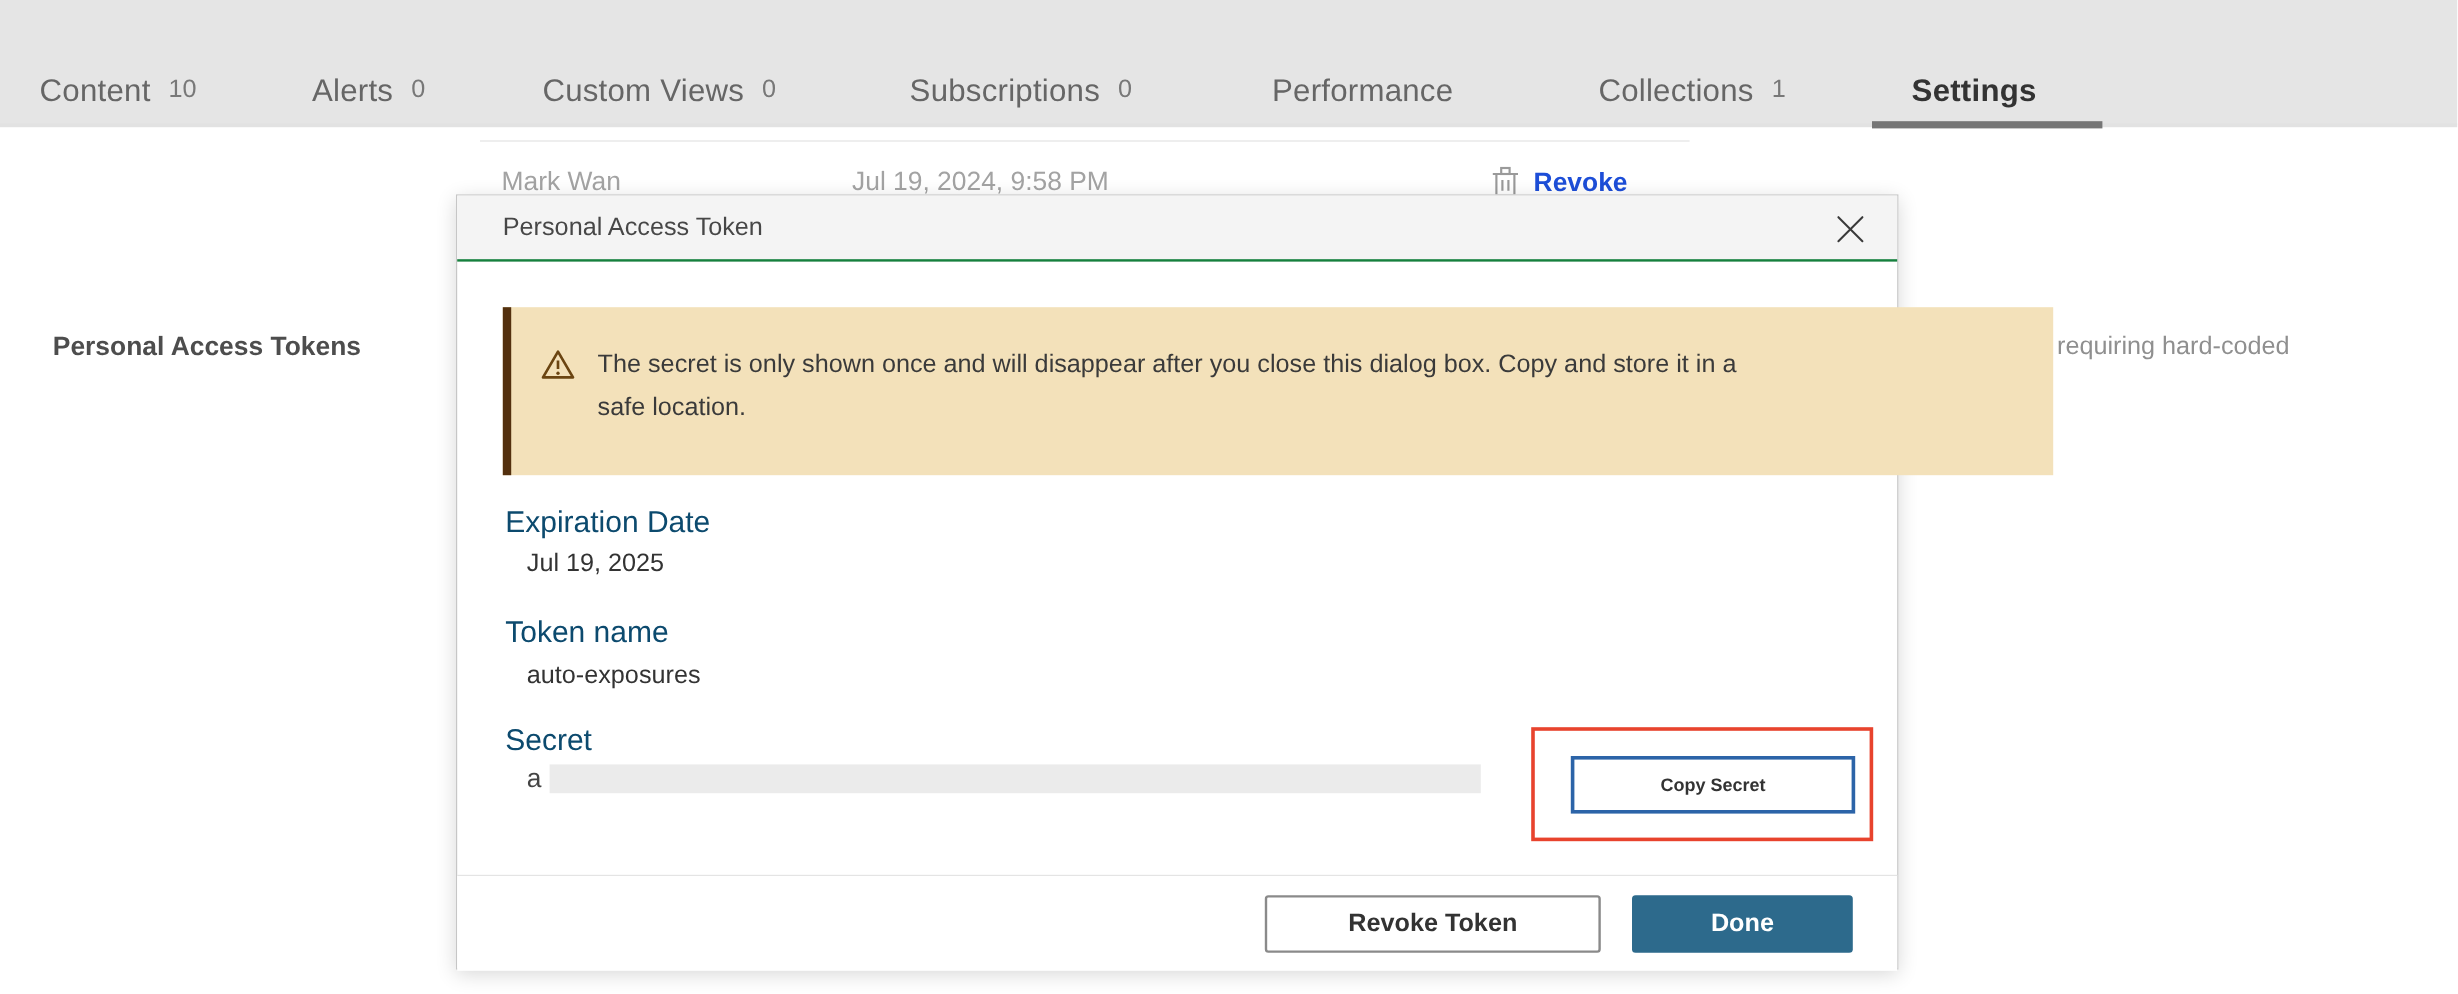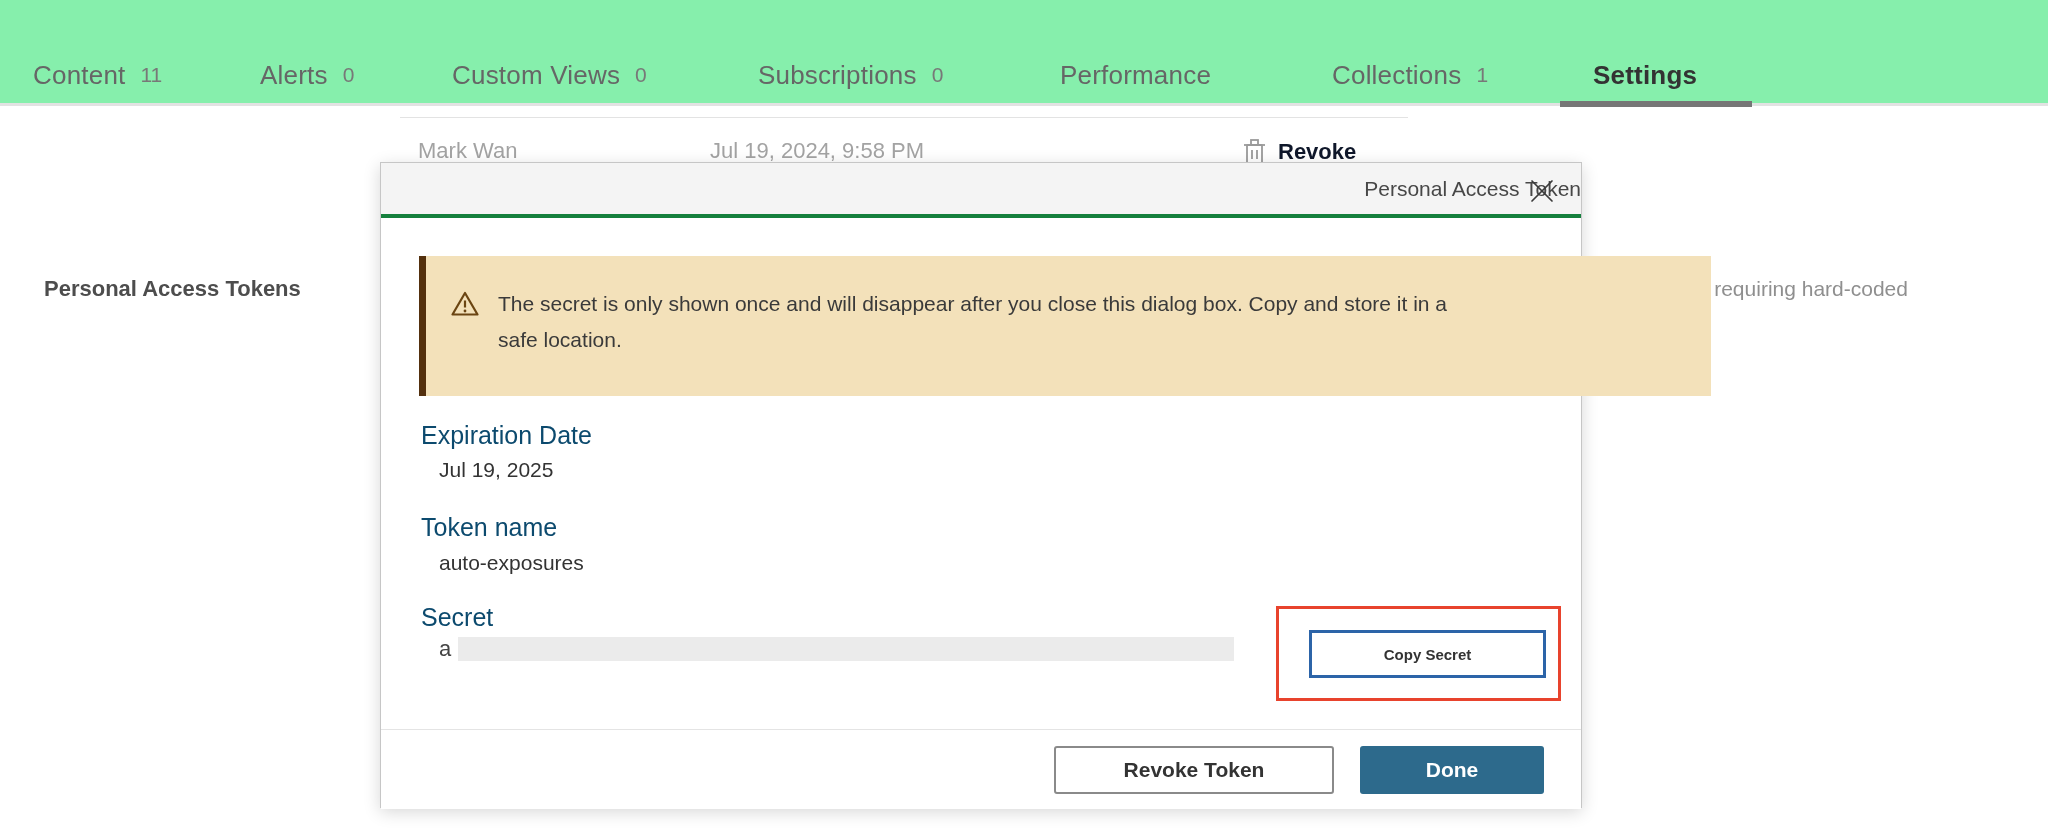--- a/index.html
+++ b/index.html
@@ -3,47 +3,47 @@
 <meta charset="utf-8">
 <style>
   * { margin:0; padding:0; box-sizing:border-box; }
   html,body { background:#ffffff; }
   .screen {
     position:relative; width:2048px; height:828px; overflow:hidden;
     background:#ffffff; font-family:"Liberation Sans", sans-serif; color:#333;
   }
 
   
-  .tabbar { position:absolute; left:0; top:0; width:2048px; height:104px; background:#86efac; }
+  .tabbar { position:absolute; left:0; top:0; width:2048px; height:104px; background:#e5e5e5; }
   .tabbar-border { position:absolute; left:0; top:103px; width:2048px; height:3px; background:#e2e2e2; }
   .tab { position:absolute; top:52px; height:46px; display:flex; align-items:center; cursor:pointer; }
   .tab-label { font-size:26px; color:#666; letter-spacing:0.2px; }
   .tab-count { font-size:21px; color:#787878; margin-left:15px; }
   .tab-count:empty { display:none; }
   .tab.active .tab-label { color:#333; font-weight:bold; }
   .active-underline { position:absolute; left:1560px; top:101px; width:192px; height:6px; background:#767676; }
 
   
   .section-heading { position:absolute; left:44px; top:276px; font-size:22px; font-weight:bold; color:#4d4d4d; }
   .desc-fragment { position:absolute; left:1571px; top:277px; font-size:21px; color:#8f8f8f; white-space:nowrap; }
   .row-divider { position:absolute; left:400px; top:117px; width:1008px; height:1px; background:#e3e3e3; }
   .bg-row { position:absolute; left:0; top:138px; height:34px; color:#a3a3a3; font-size:22px; }
   .bg-row .owner { position:absolute; left:418px; top:0; white-space:nowrap; }
   .bg-row .stamp { position:absolute; left:710px; top:0; white-space:nowrap; }
   .bg-row .revoke-wrap { position:absolute; left:1243px; top:0; display:flex; align-items:center; color:#9a9a9a; }
-  .bg-row .revoke-label { font-weight:bold; margin-left:12px; color:#0f172a; }
+  .bg-row .revoke-label { font-weight:bold; margin-left:12px; color:#1d4ed8; }
 
   
   .dialog {
     position:absolute; left:380px; top:162px; width:1202px; height:646px;
     background:#fff; border:1px solid #c6c6c6; box-shadow:0 4px 16px rgba(0,0,0,0.16); z-index:10;
   }
   .dialog-header {
     position:absolute; left:0; top:0; width:100%; height:55px; background:#f4f4f4;
-    display:flex; align-items:center; padding-left:38px; border-bottom:4px solid #15803d;justify-content:flex-end;
+    display:flex; align-items:center; padding-left:38px; border-bottom:2px solid #15803d;
   }
   .dialog-title { font-size:21px; color:#474747; }
   .close-btn { position:absolute; right:24px; top:13px; width:30px; height:30px; display:flex; align-items:center; justify-content:center; cursor:pointer; }
 
   .warning-box {
     position:absolute; left:38px; top:93px; width:1292px; height:140px;
     background:#f3e1ba; border-left:7px solid #53300e; display:flex;
   }
   .warning-icon-wrap { padding:34px 0 0 24px; flex:0 0 auto; }
   .warning-text { padding:30px 20px 0 18px; font-size:21px; line-height:36px; color:#3a3a3a; max-width:1030px; }
@@ -84,21 +84,21 @@
   }
 </style>
 </head>
 <body>
 
 <div class="screen">
 
   <div class="tabbar">
     <div class="tab" style="left:33px">
       <span class="tab-label">Content</span>
-      <span class="tab-count">11</span>
+      <span class="tab-count">10</span>
     </div>
     <div class="tab" style="left:260px">
       <span class="tab-label">Alerts</span>
       <span class="tab-count">0</span>
     </div>
     <div class="tab" style="left:452px">
       <span class="tab-label">Custom Views</span>
       <span class="tab-count">0</span>
     </div>
     <div class="tab" style="left:758px">

